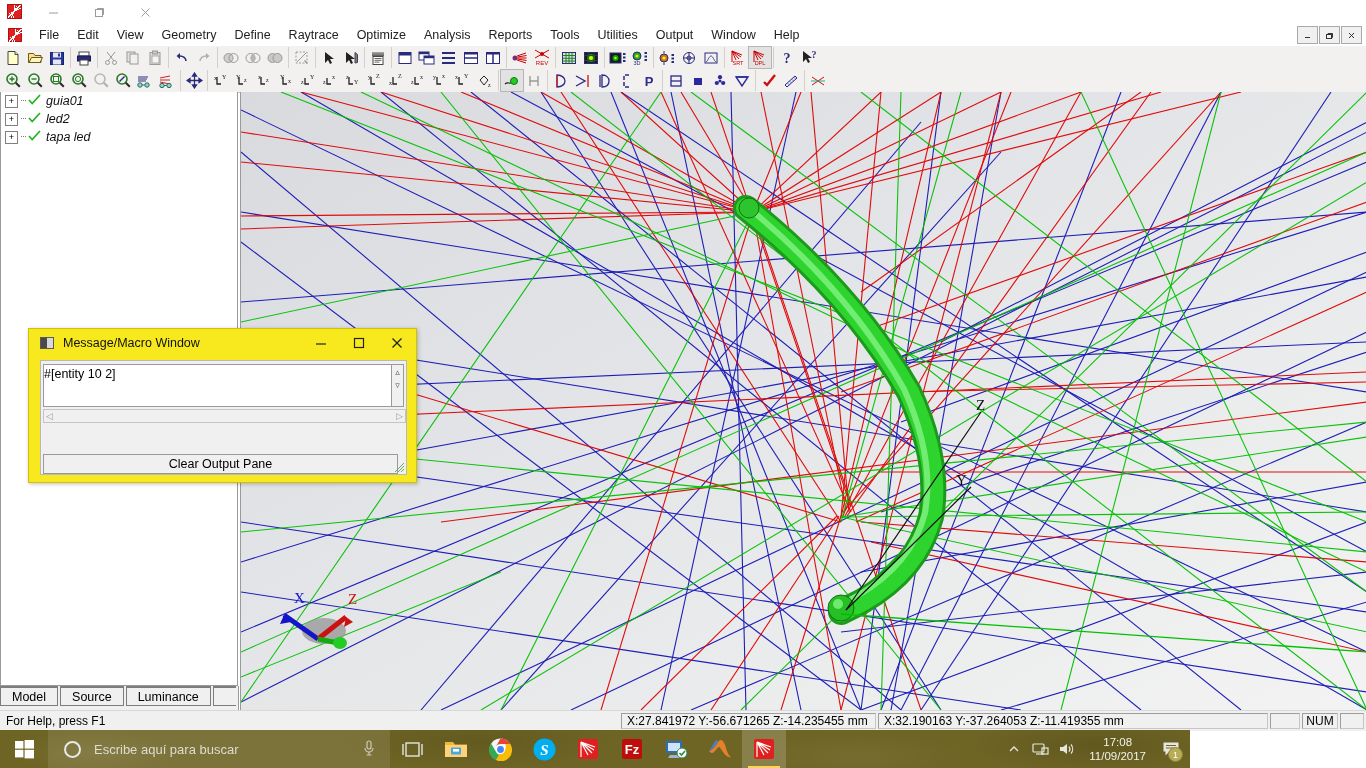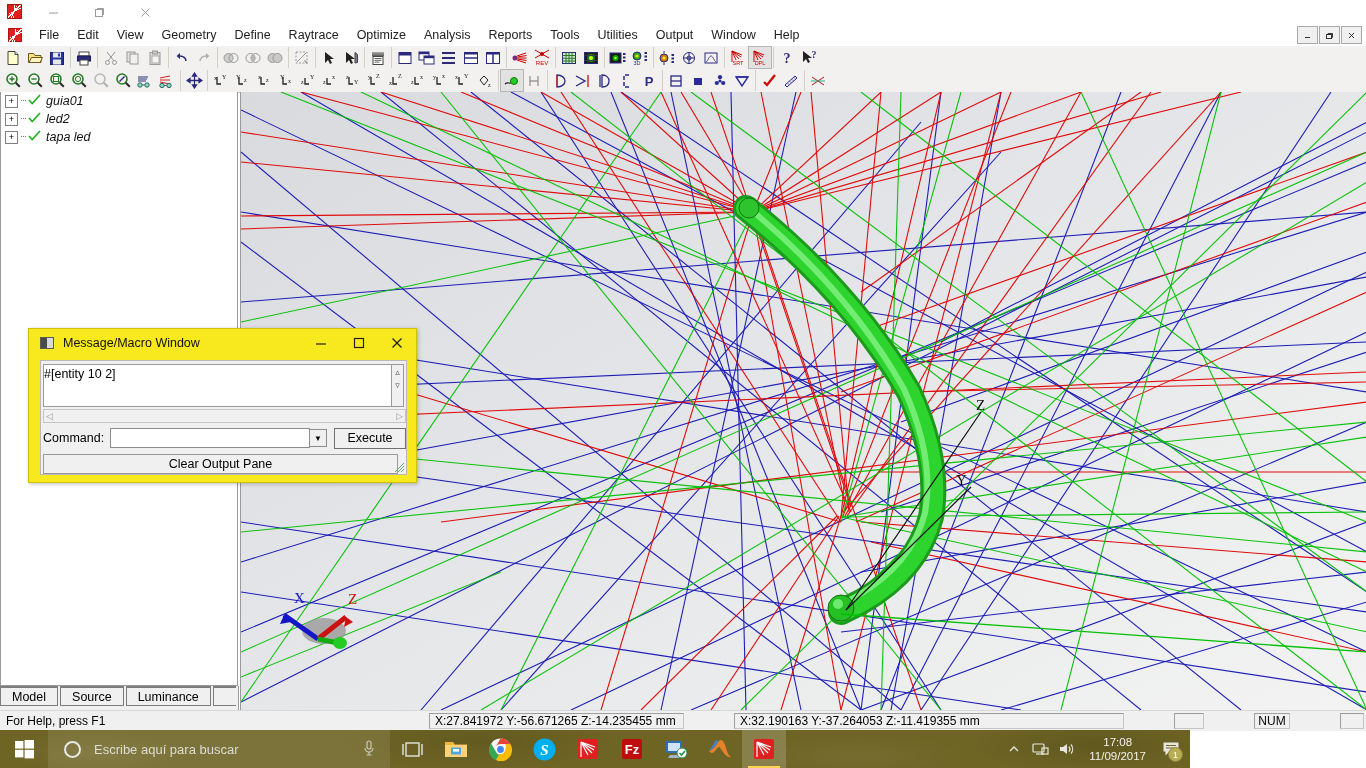--- a/index.html
+++ b/index.html
@@ -109,21 +109,21 @@
   
   .statusbar{
     position:absolute;left:0;top:710px;width:1366px;height:20px;
     background:#f0f0f0;display:flex;align-items:center;font-size:12px;color:#000;
     border-top:1px solid #d8d8d8;
   }
   .sb-help{padding-left:6px;flex:0 0 auto;}
   .sb-cell{
     height:16px;margin-right:2px;padding:0 5px;
     border:1px solid #c6c6c6;border-top-color:#9d9d9d;border-left-color:#9d9d9d;
-    display:flex;align-items:center;box-sizing:border-box;background:#f0f0f0;margin-left:48px;
+    display:flex;align-items:center;box-sizing:border-box;background:#f0f0f0;
   }
   .sb-spacer{flex:1 1 auto;}
 
   
   .taskbar{
     position:absolute;left:0;top:730px;width:1190px;height:38px;
     background:#6e6424;display:flex;align-items:center;overflow:hidden;
   }
   .taskbar:before{
     content:"";position:absolute;inset:0;
@@ -1064,28 +1064,20 @@
     <div class="msg-body">
       <div class="out-pane">#[entity 10 2]</div>
       <div class="vscroll">
         <span>▵</span>
         <span>▿</span>
       </div>
       <div class="hscroll">
         <span>◁</span>
         <span>▷</span>
       </div>
-      <div class="cmd-row">
-        <span class="cmd-lbl">Command:</span>
-        <div class="cmd-input">
-          <input type="text" value="" style="">
-        </div>
-        <div class="cmd-drop">▼</div>
-        <div class="exec-btn">Execute</div>
-      </div>
       <div class="clear-btn">Clear Output Pane</div>
       <div class="resize-grip">
         <svg width="12" height="12" viewBox="0 0 12 12">
             <g stroke="#6aa86a">
               <path d="M11 5L5 11M11 8L8 11M11 2L2 11"></path>
             </g>
           </svg>
       </div>
     </div>
   </div>

